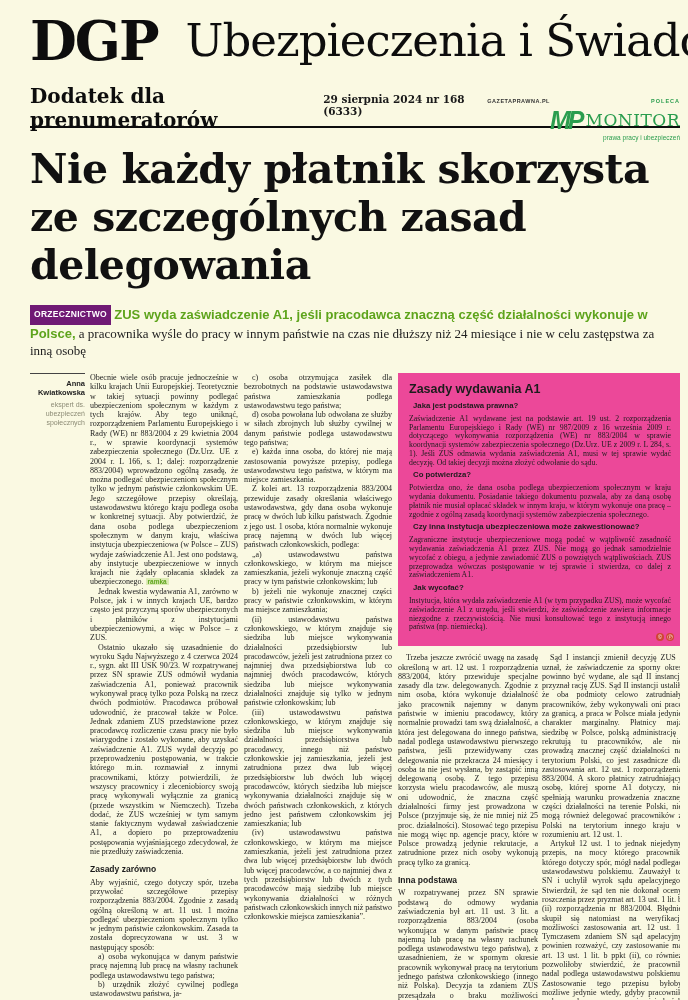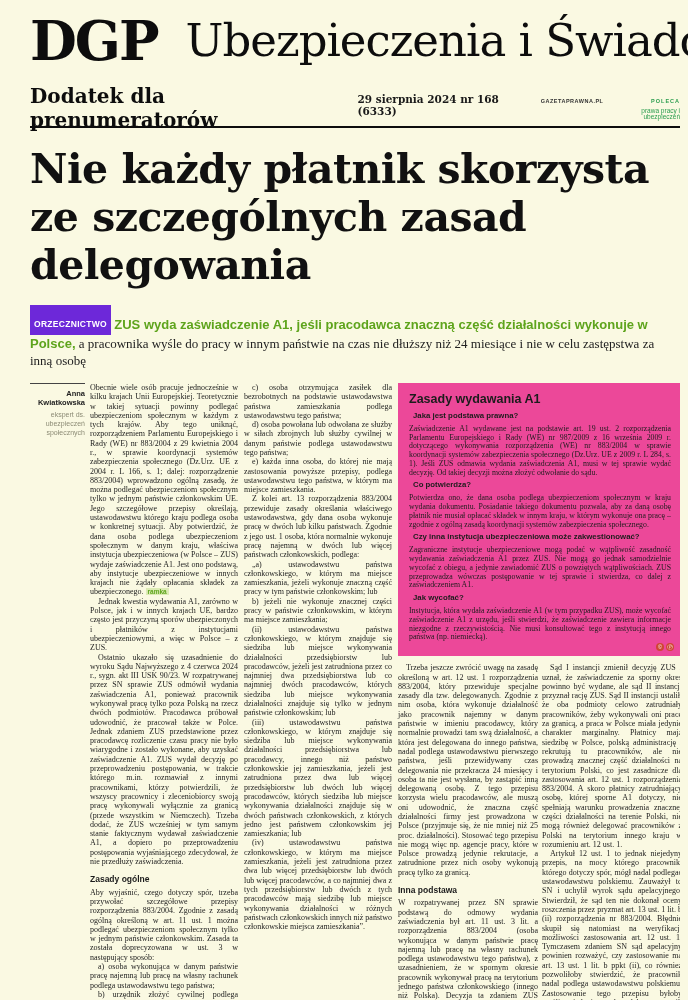--- a/index.html
+++ b/index.html
@@ -25,21 +25,21 @@
   .poleca{font-family:"Liberation Sans", sans-serif;font-weight:bold;font-size:5.5px;letter-spacing:1px;color:#2a9d4e;margin-bottom:3px;}
   .mrow{display:flex;align-items:center;justify-content:flex-end;gap:4px;}
   .mp{font-family:"Liberation Sans", sans-serif;font-weight:bold;font-style:italic;font-size:25px;letter-spacing:-3px;color:#2a9d4e;}
   .mname{font-family:"DejaVu Serif", serif;font-size:17px;letter-spacing:.5px;color:#2a9d4e;}
   .mtag{font-family:"Liberation Sans", sans-serif;font-size:6.5px;color:#2a9d4e;margin-top:2px;}
   .mh-rule{height:2px;background:#0d0d0d;margin-top:4px;}
 
   
   .headline{font-family:"DejaVu Serif", serif;font-weight:bold;font-size:41px;line-height:1.17;letter-spacing:-.5px;color:#111;margin-top:18px;}
   .kicker{margin-top:15px;font-size:13px;line-height:17px;width:645px;}
-  .badge{display:inline-block;background:#6d28d9;color:#fff;font-family:"Liberation Sans", sans-serif;font-weight:bold;font-size:8.5px;letter-spacing:.3px;padding:11px 4px 2px;vertical-align:2px;}
+  .badge{display:inline-block;background:#701a75;color:#fff;font-family:"Liberation Sans", sans-serif;font-weight:bold;font-size:8.5px;letter-spacing:.3px;padding:1px 4px 2px;vertical-align:2px;}
   .k-green{color:#5ea41c;font-family:"Liberation Sans", sans-serif;font-weight:bold;}
   .k-rest{color:#222;}
 
   
   .bodygrid{display:flex;margin-top:14px;height:676px;overflow:hidden;}
   .sidebar{width:55px;flex:none;border-top:1px solid #444;padding-top:5px;text-align:right;margin-right:5px;}
   .a-name{font-family:"Liberation Sans", sans-serif;font-weight:bold;font-size:7.5px;line-height:1.25;color:#222;}
   .a-role{font-family:"Liberation Sans", sans-serif;font-size:7px;line-height:1.3;color:#8d8c76;margin-top:2px;}
   .col{width:148px;flex:none;font-size:8px;line-height:9.3px;text-align:justify;}
   .col + .col{margin-left:6px;}
@@ -70,20 +70,24 @@
     <div class="dgp">DGP</div>
     <div class="mh-div"></div>
     <div class="mh-title">Ubezpieczenia i Świadczenia</div>
   </div>
   <div class="subrow">
     <span class="edition">Dodatek dla prenumeratorów</span>
     <span class="issue">29 sierpnia 2024 nr 168 (6333)</span>
     <span class="site">GAZETAPRAWNA.PL</span>
     <div class="monitor">
       <div class="poleca">POLECA</div>
+      <div class="mrow">
+        <span class="mp">MP</span>
+        <span class="mname">MONITOR</span>
+      </div>
       <div class="mtag">prawa pracy i ubezpieczeń</div>
     </div>
   </div>
   <div class="mh-rule"></div>
 
   <h1 class="headline" style="margin:18px 0 0;">
     <div>Nie każdy płatnik skorzysta</div>
     <div>ze szczególnych zasad delegowania</div>
   </h1>
 
@@ -97,21 +101,21 @@
 
     <div class="sidebar">
       <div class="a-name">Anna Kwiatkowska</div>
       <div class="a-role">ekspert ds. ubezpieczeń społecznych</div>
     </div>
 
     <div class="col">
       <p class="para"><span>Obecnie wiele osób pracuje jednocześnie w kilku krajach Unii Europejskiej. Teoretycznie w takiej sytuacji powinny podlegać ubezpieczeniom społecznym w każdym z tych krajów. Aby tego uniknąć, rozporządzeniem Parlamentu Europejskiego i Rady (WE) nr 883/2004 z 29 kwietnia 2004 r., w sprawie koordynacji systemów zabezpieczenia społecznego (Dz.Urz. UE z 2004 r. L 166, s. 1; dalej: rozporządzenie 883/2004) wprowadzono ogólną zasadę, że można podlegać ubezpieczeniom społecznym tylko w jednym państwie członkowskim UE. Jego szczegółowe przepisy określają, ustawodawstwu którego kraju podlega osoba w konkretnej sytuacji. Aby potwierdzić, że dana osoba podlega ubezpieczeniom społecznym w danym kraju, właściwa instytucja ubezpieczeniowa (w Polsce – ZUS) wydaje zaświadczenie A1. Jest ono podstawą, aby instytucje ubezpieczeniowe w innych krajach nie żądały opłacania składek za ubezpieczonego.</span> <span class="ramka">ramka</span></p>
       <p class="para ind">Jednak kwestia wydawania A1, zarówno w Polsce, jak i w innych krajach UE, bardzo często jest przyczyną sporów ubezpieczonych i płatników z instytucjami ubezpieczeniowymi, a więc w Polsce – z ZUS.</p>
       <p class="para ind">Ostatnio ukazało się uzasadnienie do wyroku Sądu Najwyższego z 4 czerwca 2024 r., sygn. akt III USK 90/23. W rozpatrywanej przez SN sprawie ZUS odmówił wydania zaświadczenia A1, ponieważ pracownik wykonywał pracę tylko poza Polską na rzecz dwóch podmiotów. Pracodawca próbował udowodnić, że pracował także w Polce. Jednak zdaniem ZUS przedstawione przez pracodawcę rozliczenie czasu pracy nie było wiarygodne i zostało wykonane, aby uzyskać zaświadczenie A1. ZUS wydał decyzję po przeprowadzeniu postępowania, w trakcie którego m.in. rozmawiał z innymi pracownikami, którzy potwierdzili, że wszyscy pracownicy i zleceniobiorcy swoją pracę wykonywali wyłącznie za granicą (przede wszystkim w Niemczech). Trzeba dodać, że ZUS wcześniej w tym samym stanie faktycznym wydawał zaświadczenie A1, a dopiero po przeprowadzeniu postępowania wyjaśniającego zdecydował, że nie przedłuży zaświadczenia.</p>
-      <h3 class="shead">Zasady ogólne</h3>
+      <h3 class="shead">Zasady zarówno</h3>
       <p class="para">Aby wyjaśnić, czego dotyczy spór, trzeba przywołać szczegółowe przepisy rozporządzenia 883/2004. Zgodnie z zasadą ogólną określoną w art. 11 ust. 1 można podlegać ubezpieczeniom społecznym tylko w jednym państwie członkowskim. Zasada ta została doprecyzowana w ust. 3 w następujący sposób:</p>
       <p class="para ind">a) osoba wykonująca w danym państwie pracę najemną lub pracę na własny rachunek podlega ustawodawstwu tego państwa;</p>
       <p class="para ind">b) urzędnik złożyć cywilnej podlega ustawodawstwu państwa, ja-</p>
     </div>
 
     <div class="col">
       <p class="para ind">c) osoba otrzymująca zasiłek dla bezrobotnych na podstawie ustawodawstwa państwa zamieszkania podlega ustawodawstwu tego państwa;</p>
       <p class="para ind">d) osoba powołana lub odwołana ze służby w siłach zbrojnych lub służby cywilnej w danym państwie podlega ustawodawstwu tego państwa;</p>
       <p class="para ind">e) każda inna osoba, do której nie mają zastosowania powyższe przepisy, podlega ustawodawstwu tego państwa, w którym ma miejsce zamieszkania.</p>
       <p class="para ind">Z kolei art. 13 rozporządzenia 883/2004 przewiduje zasady określania właściwego ustawodawstwa, gdy dana osoba wykonuje pracę w dwóch lub kilku państwach. Zgodnie z jego ust. 1 osoba, która normalnie wykonuje pracę najemną w dwóch lub więcej państwach członkowskich, podlega:</p>

